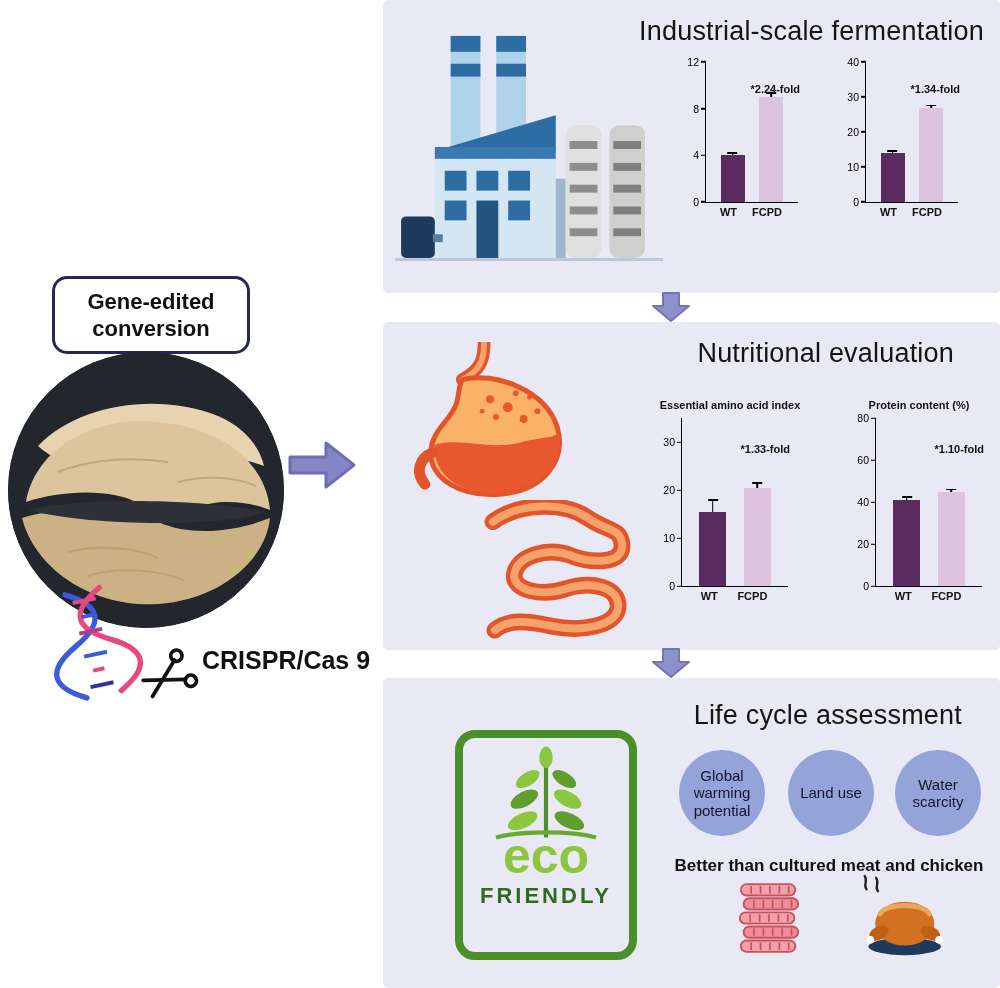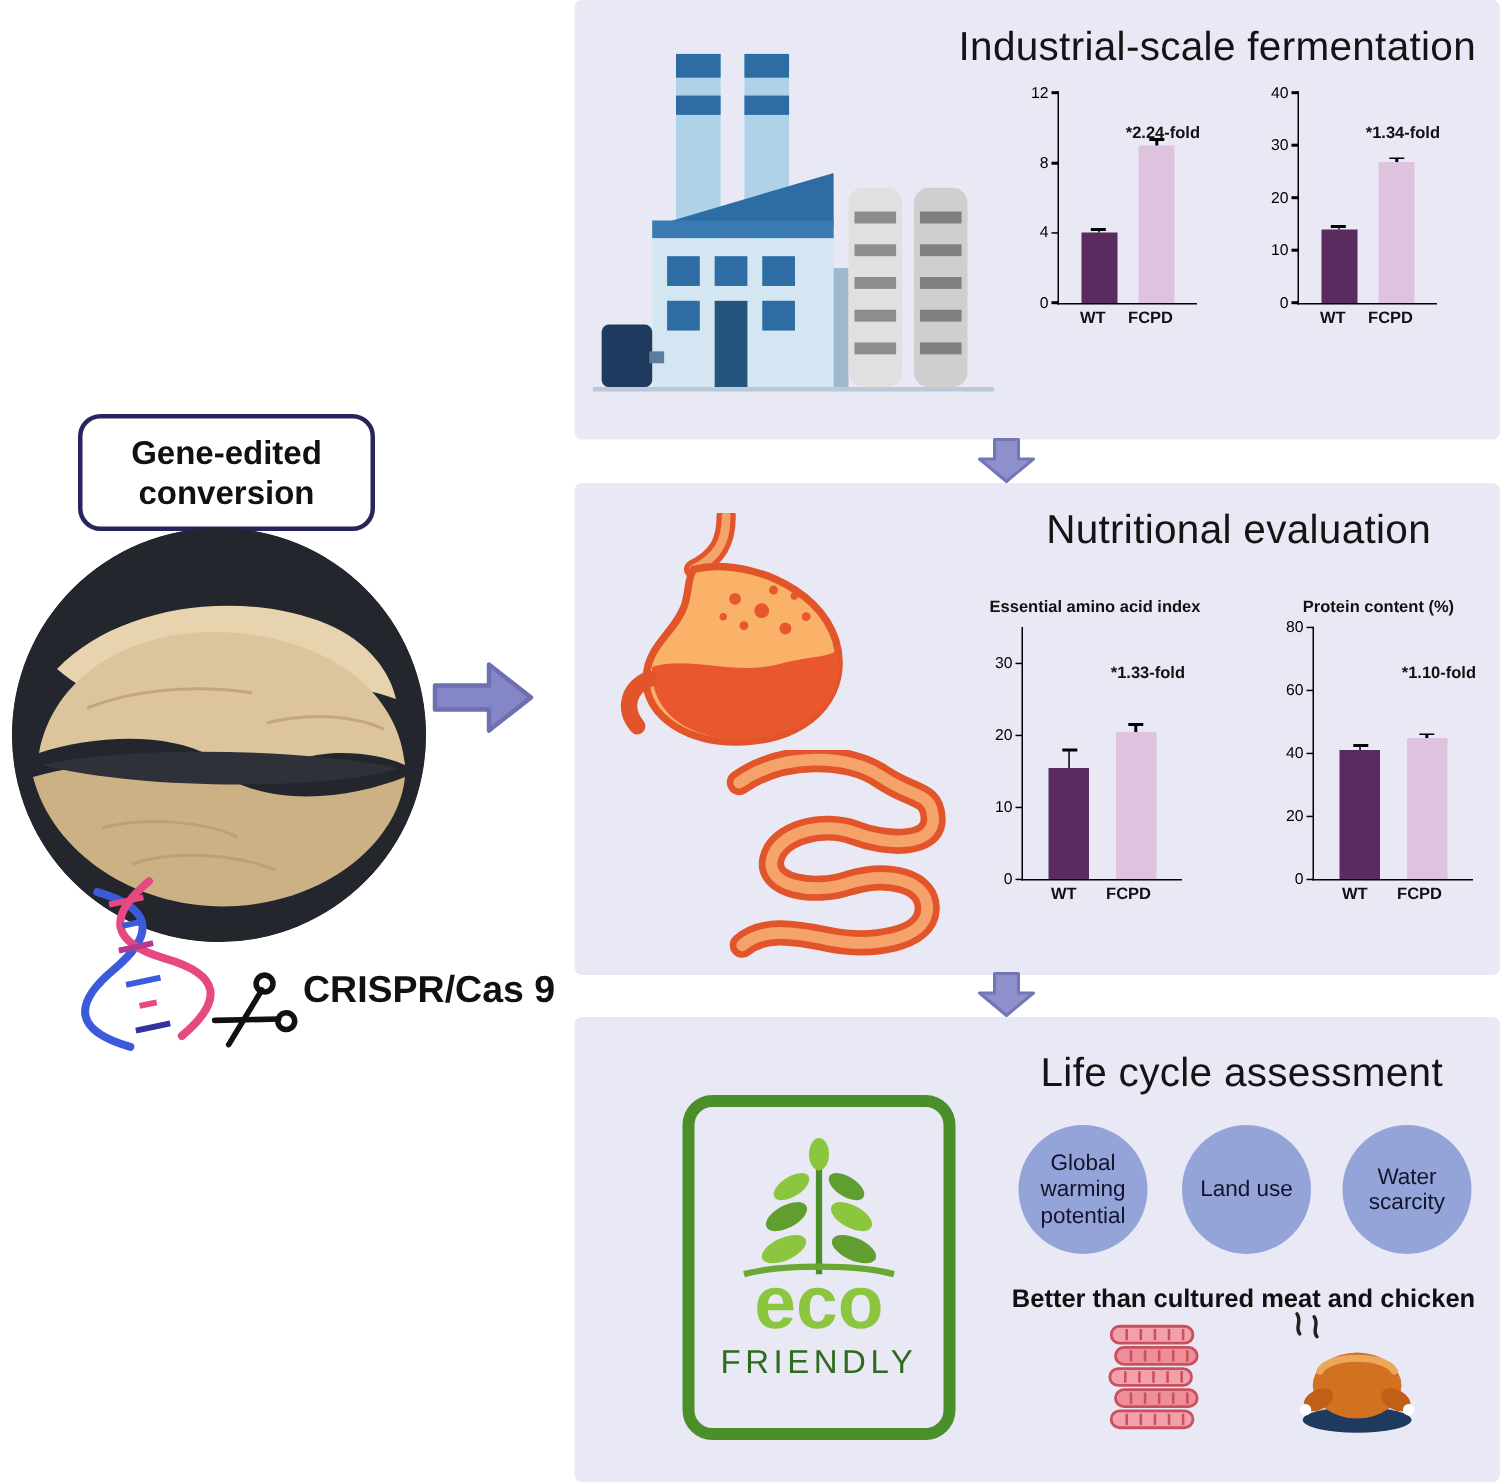--- a/index.html
+++ b/index.html
@@ -44,23 +44,23 @@
   .arrow-right { position:absolute; left:286px; top:436px; }
   .arrow-down-1 { position:absolute; left:650px; top:291px; }
   .arrow-down-2 { position:absolute; left:650px; top:647px; }
 
   
   .factory { position:absolute; left:12px; top:30px; }
   .stomach { position:absolute; left:15px; top:20px; }
   .intestine { position:absolute; left:88px; top:178px; }
 
   
-  .eco-logo { position:absolute; left:72px; top:52px; width:182px; height:230px; border:8px solid #4a8f29; border-radius:20px; box-sizing:border-box; display:flex; flex-direction:column; align-items:center; padding-top:18px; }
+  .eco-logo { position:absolute; left:72px; top:52px; width:182px; height:230px; border:8px solid #4a8f29; border-radius:20px; box-sizing:border-box; display:flex; flex-direction:column; align-items:center; padding-top:6px; }
   .eco-word { font-size:50px; font-weight:bold; color:#8cc63f; line-height:0.9; margin-top:-6px; }
-  .friendly-word { font-size:22px; font-weight:normal; color:#2f6b1e; letter-spacing:3px; margin-top:4px; }
+  .friendly-word { font-size:22px; font-weight:bold; color:#2f6b1e; letter-spacing:3px; margin-top:4px; }
   .lca-circle { position:absolute; top:72px; width:86px; height:86px; border-radius:50%; background:#94a3d8; display:flex; align-items:center; justify-content:center; text-align:center; font-size:15px; line-height:1.15; color:#14142e; padding:4px; box-sizing:border-box; }
   .lca-footnote { position:absolute; left:285px; top:178px; width:322px; text-align:center; font-size:17px; font-weight:bold; color:#111; }
   .meat-wrap { position:absolute; left:355px; top:204px; }
   .chicken-wrap { position:absolute; left:468px; top:196px; }
 </style>
 </head>
 <body>
 
 <div class="canvas">
 

